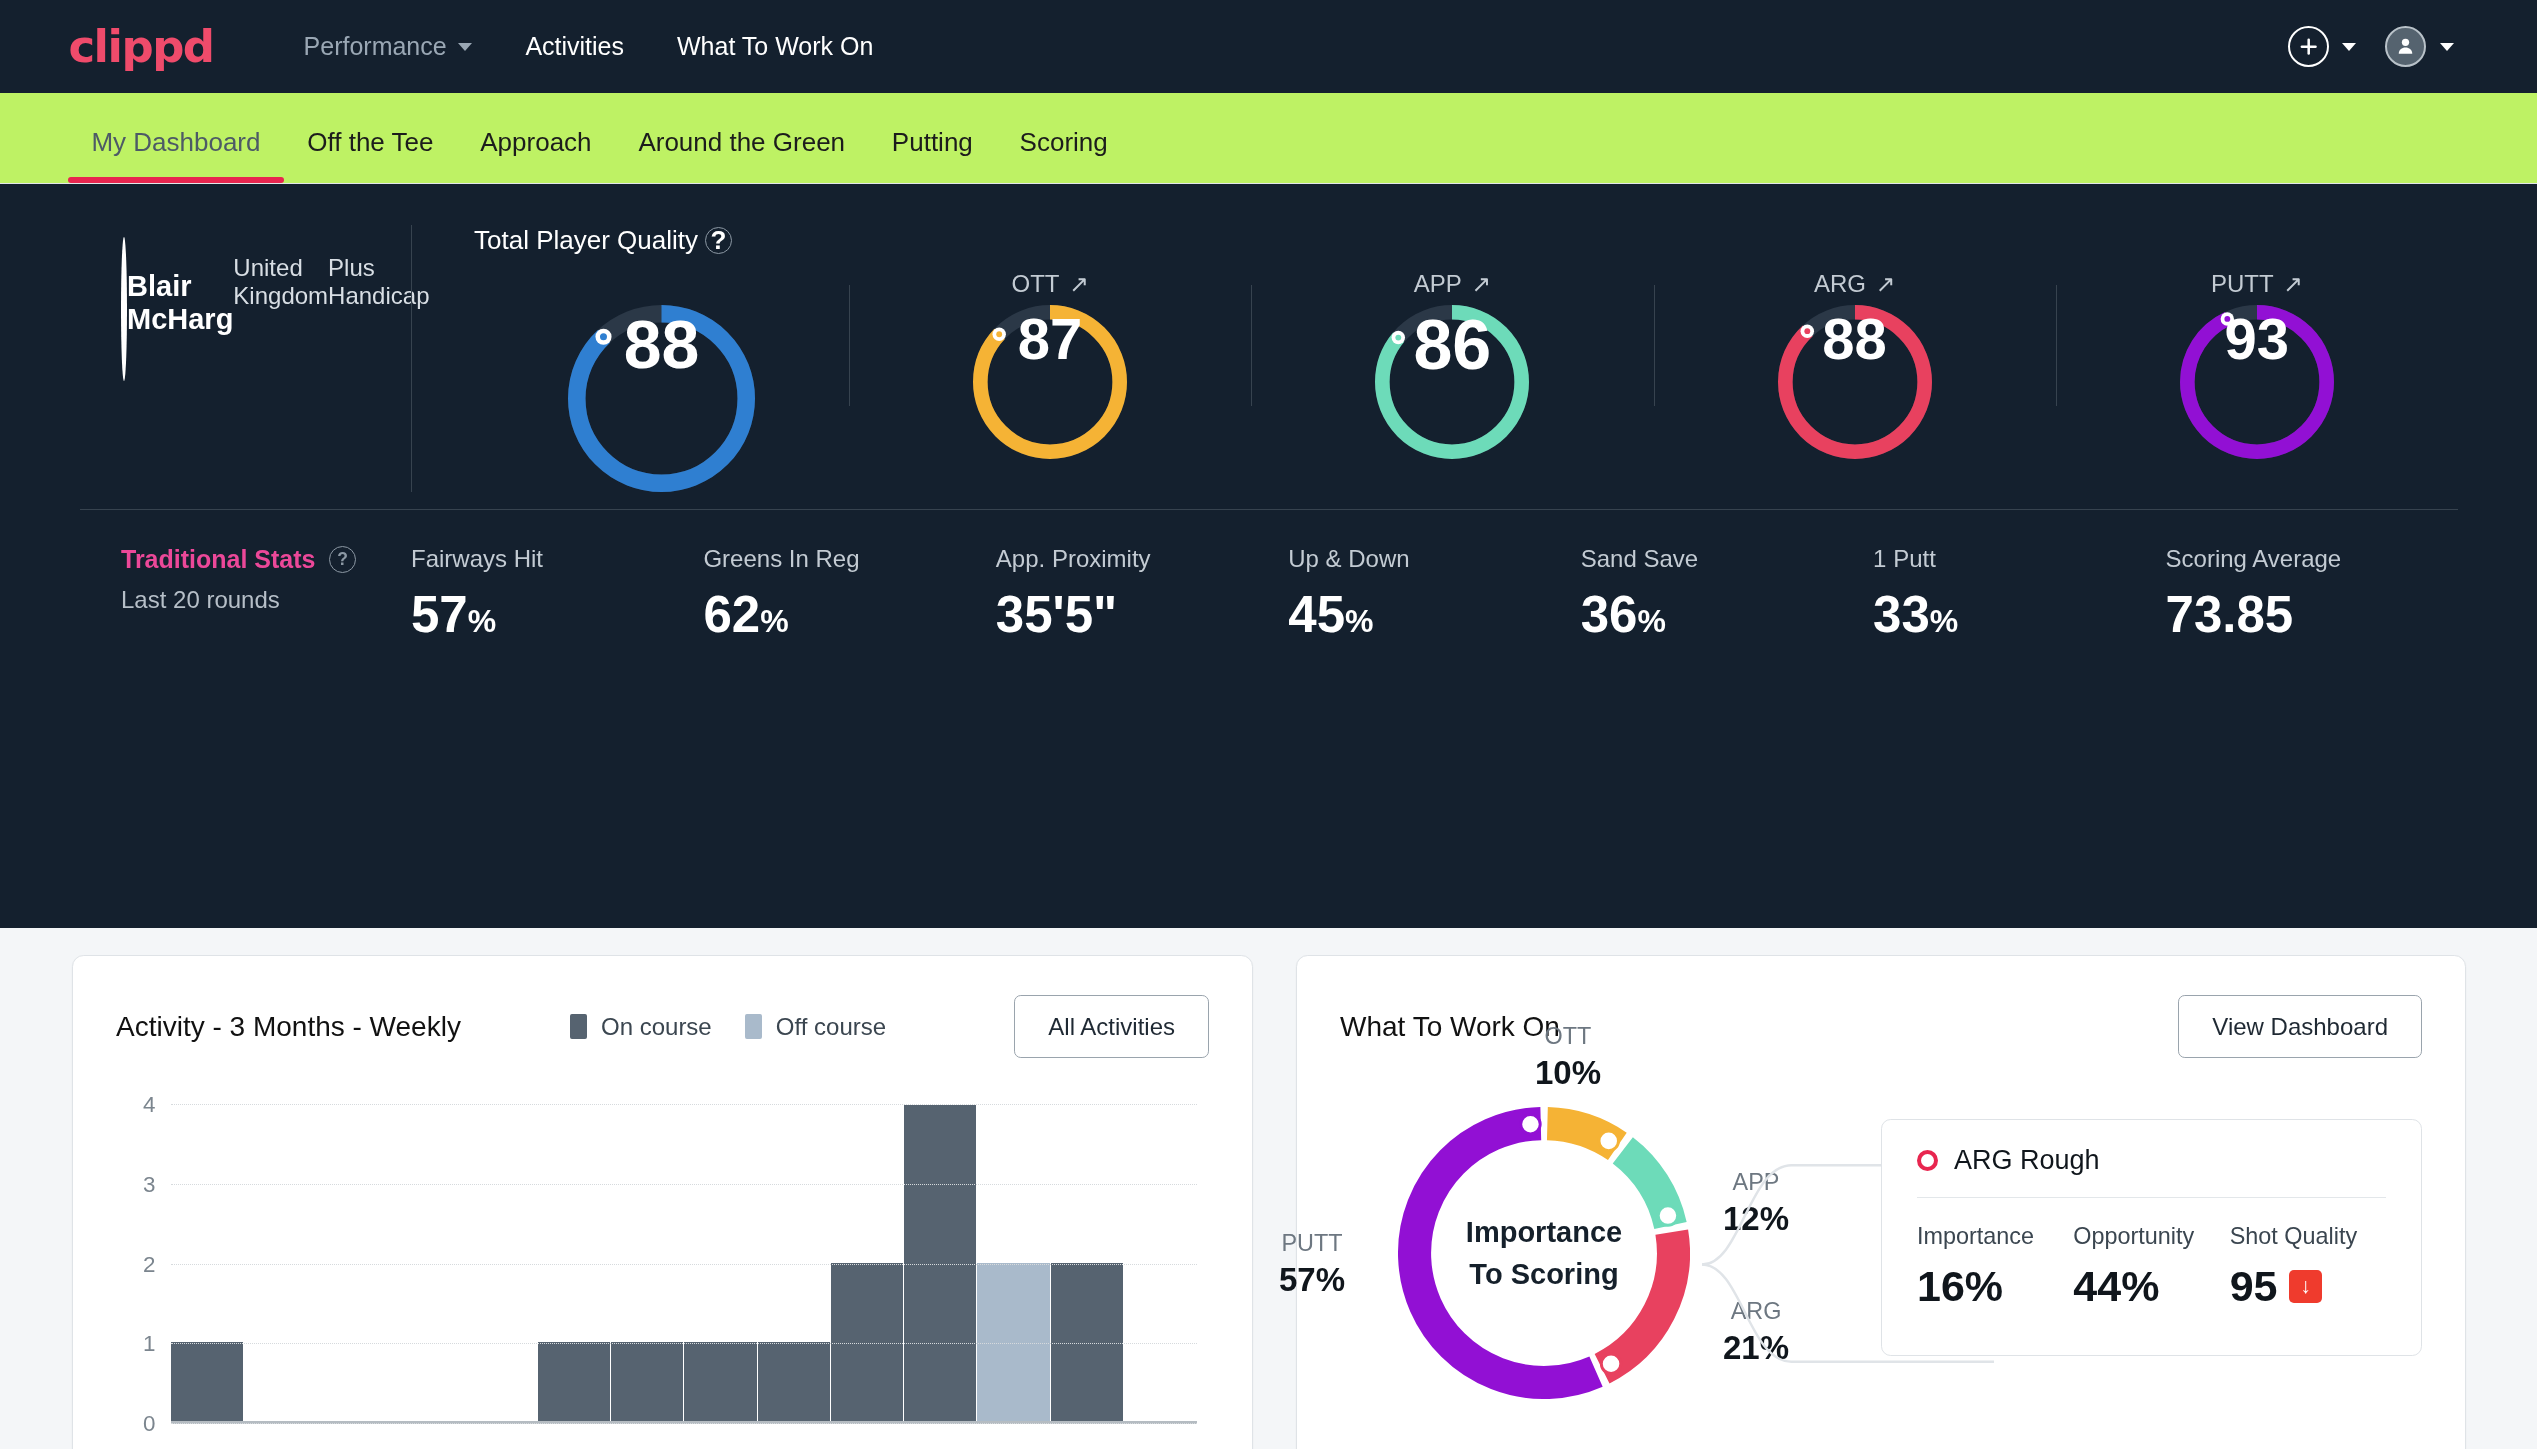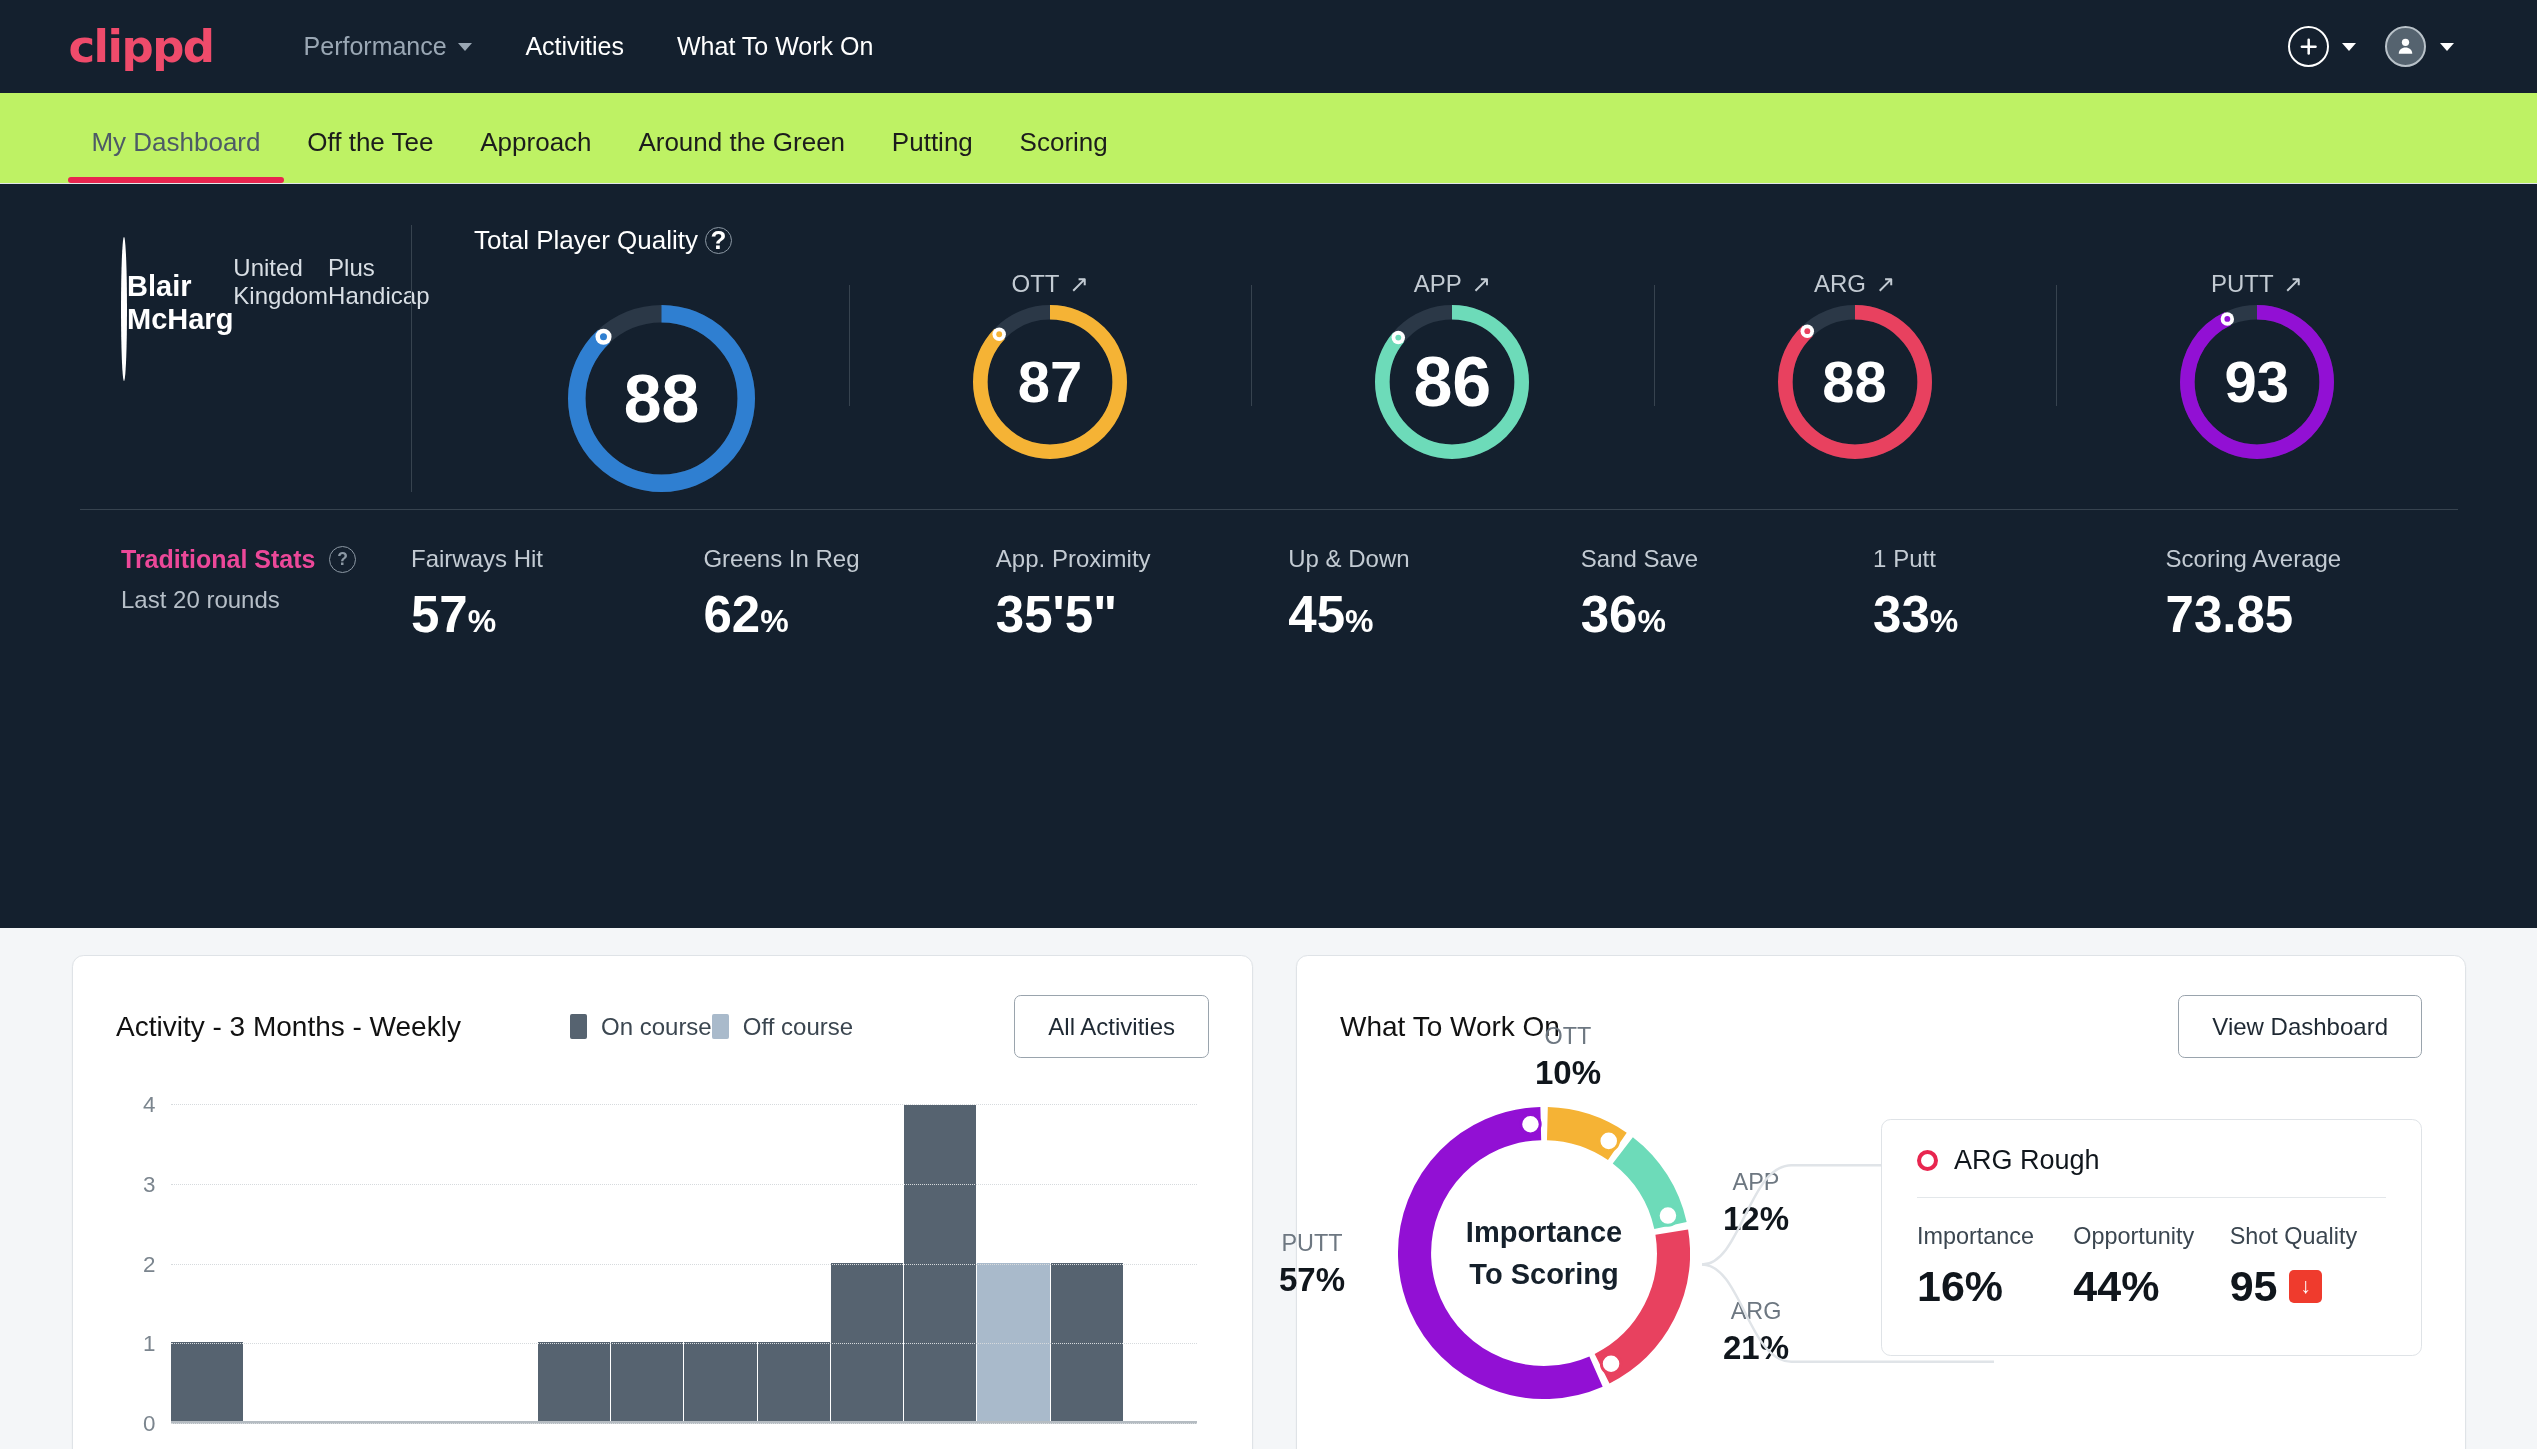--- a/index.html
+++ b/index.html
@@ -111,21 +111,21 @@
   .ring-cell + .ring-cell::before {
     content: ""; position: absolute; left: 0; top: 25px; bottom: 53px; width: 1px;
     background: #37434f;
   }
   .ring-cell.big { flex: 0 0 375px; }
   .ring-head {
     display: flex; align-items: center; gap: 9.7px; color: #c3cbd3;
     font-size: 24px; height: 41px;
   }
   .ring-head .arrow { font-size: 23.4px; color: #c3cbd3; }
-  .ring-wrap { position: relative; display: flex; align-items: center; justify-content: center; }
+  .ring-wrap { position: relative; display: flex; justify-content: center; }
   .ring-val {
     position: absolute; color: #ffffff; font-weight: 700;
     font-family: "Liberation Sans", sans-serif;
   }
 
   
   .trad-divider { height: 1px; background: #37434f; margin: 17.5px 80px 0 80px; }
   .trad {
     display: flex; align-items: flex-start; padding: 35px 80px 0 80px;
   }
@@ -145,21 +145,21 @@
   
   .panels { display: flex; gap: 43px; padding: 27px 72px 0 72px; }
   .card {
     background: #ffffff; border: 1px solid #dfe3e7; border-radius: 11.7px;
     box-shadow: 0 1px 1.9px rgba(0,0,0,.05);
   }
   .card-left { flex: 0 0 1181px; height: 580px; padding: 39px 43px 0 43px; }
   .card-right { flex: 1; height: 580px; padding: 39px 43px 0 43px; position: relative; }
   .card-head { display: flex; align-items: center; }
   .card-title { font-size: 28px; color: #111; font-weight: 400; }
-  .legend { display: flex; align-items: flex-start; margin-left: 109px; }
+  .legend { display: flex; align-items: flex-start; gap: 33px; margin-left: 109px; }
   .legend-item { display: flex; align-items: center; gap: 13.6px; font-size: 24px; color: #3b4650; }
   .legend-swatch { width: 17.5px; height: 25px; border-radius: 1.9px; }
   .btn {
     margin-left: auto; border: 1px solid #9aa4ad; border-radius: 6.8px;
     background: #fff; font-size: 24px; color: #1f2933;
     padding: 16.6px 33px; cursor: pointer; font-family: "Liberation Sans", sans-serif;
   }
 
   
   .chart { position: relative; height: 389px; margin-top: 37px; }

